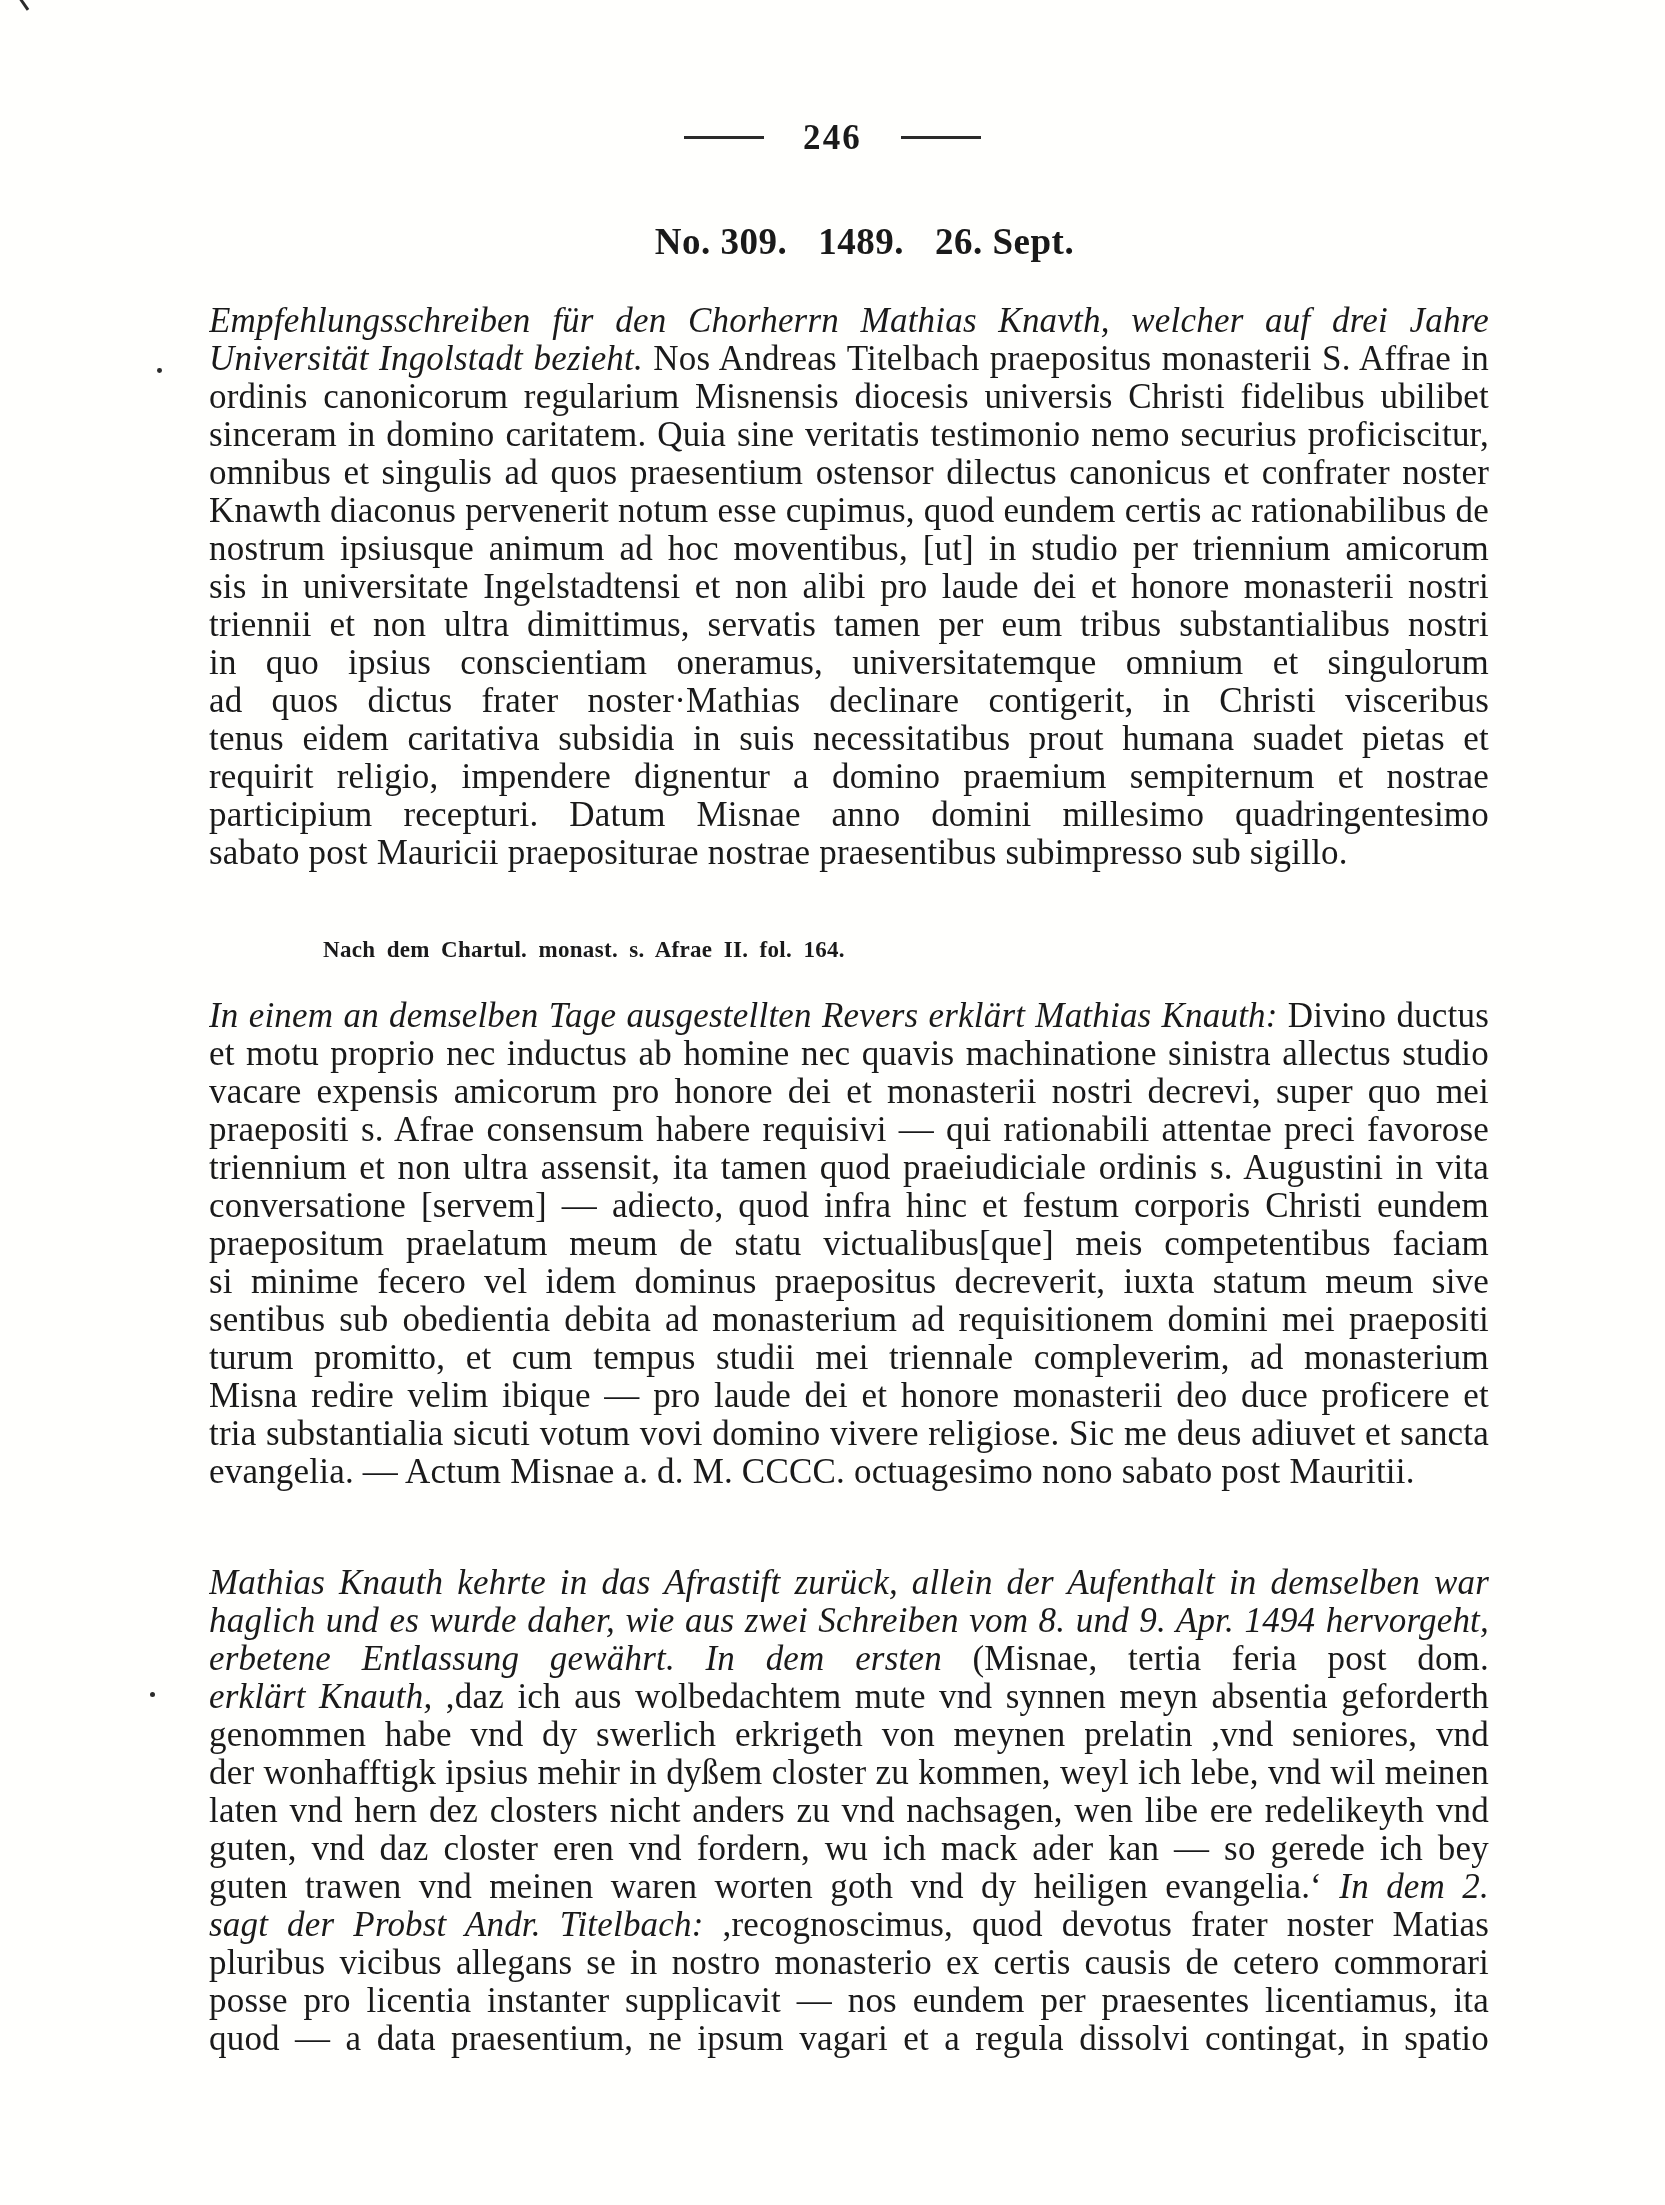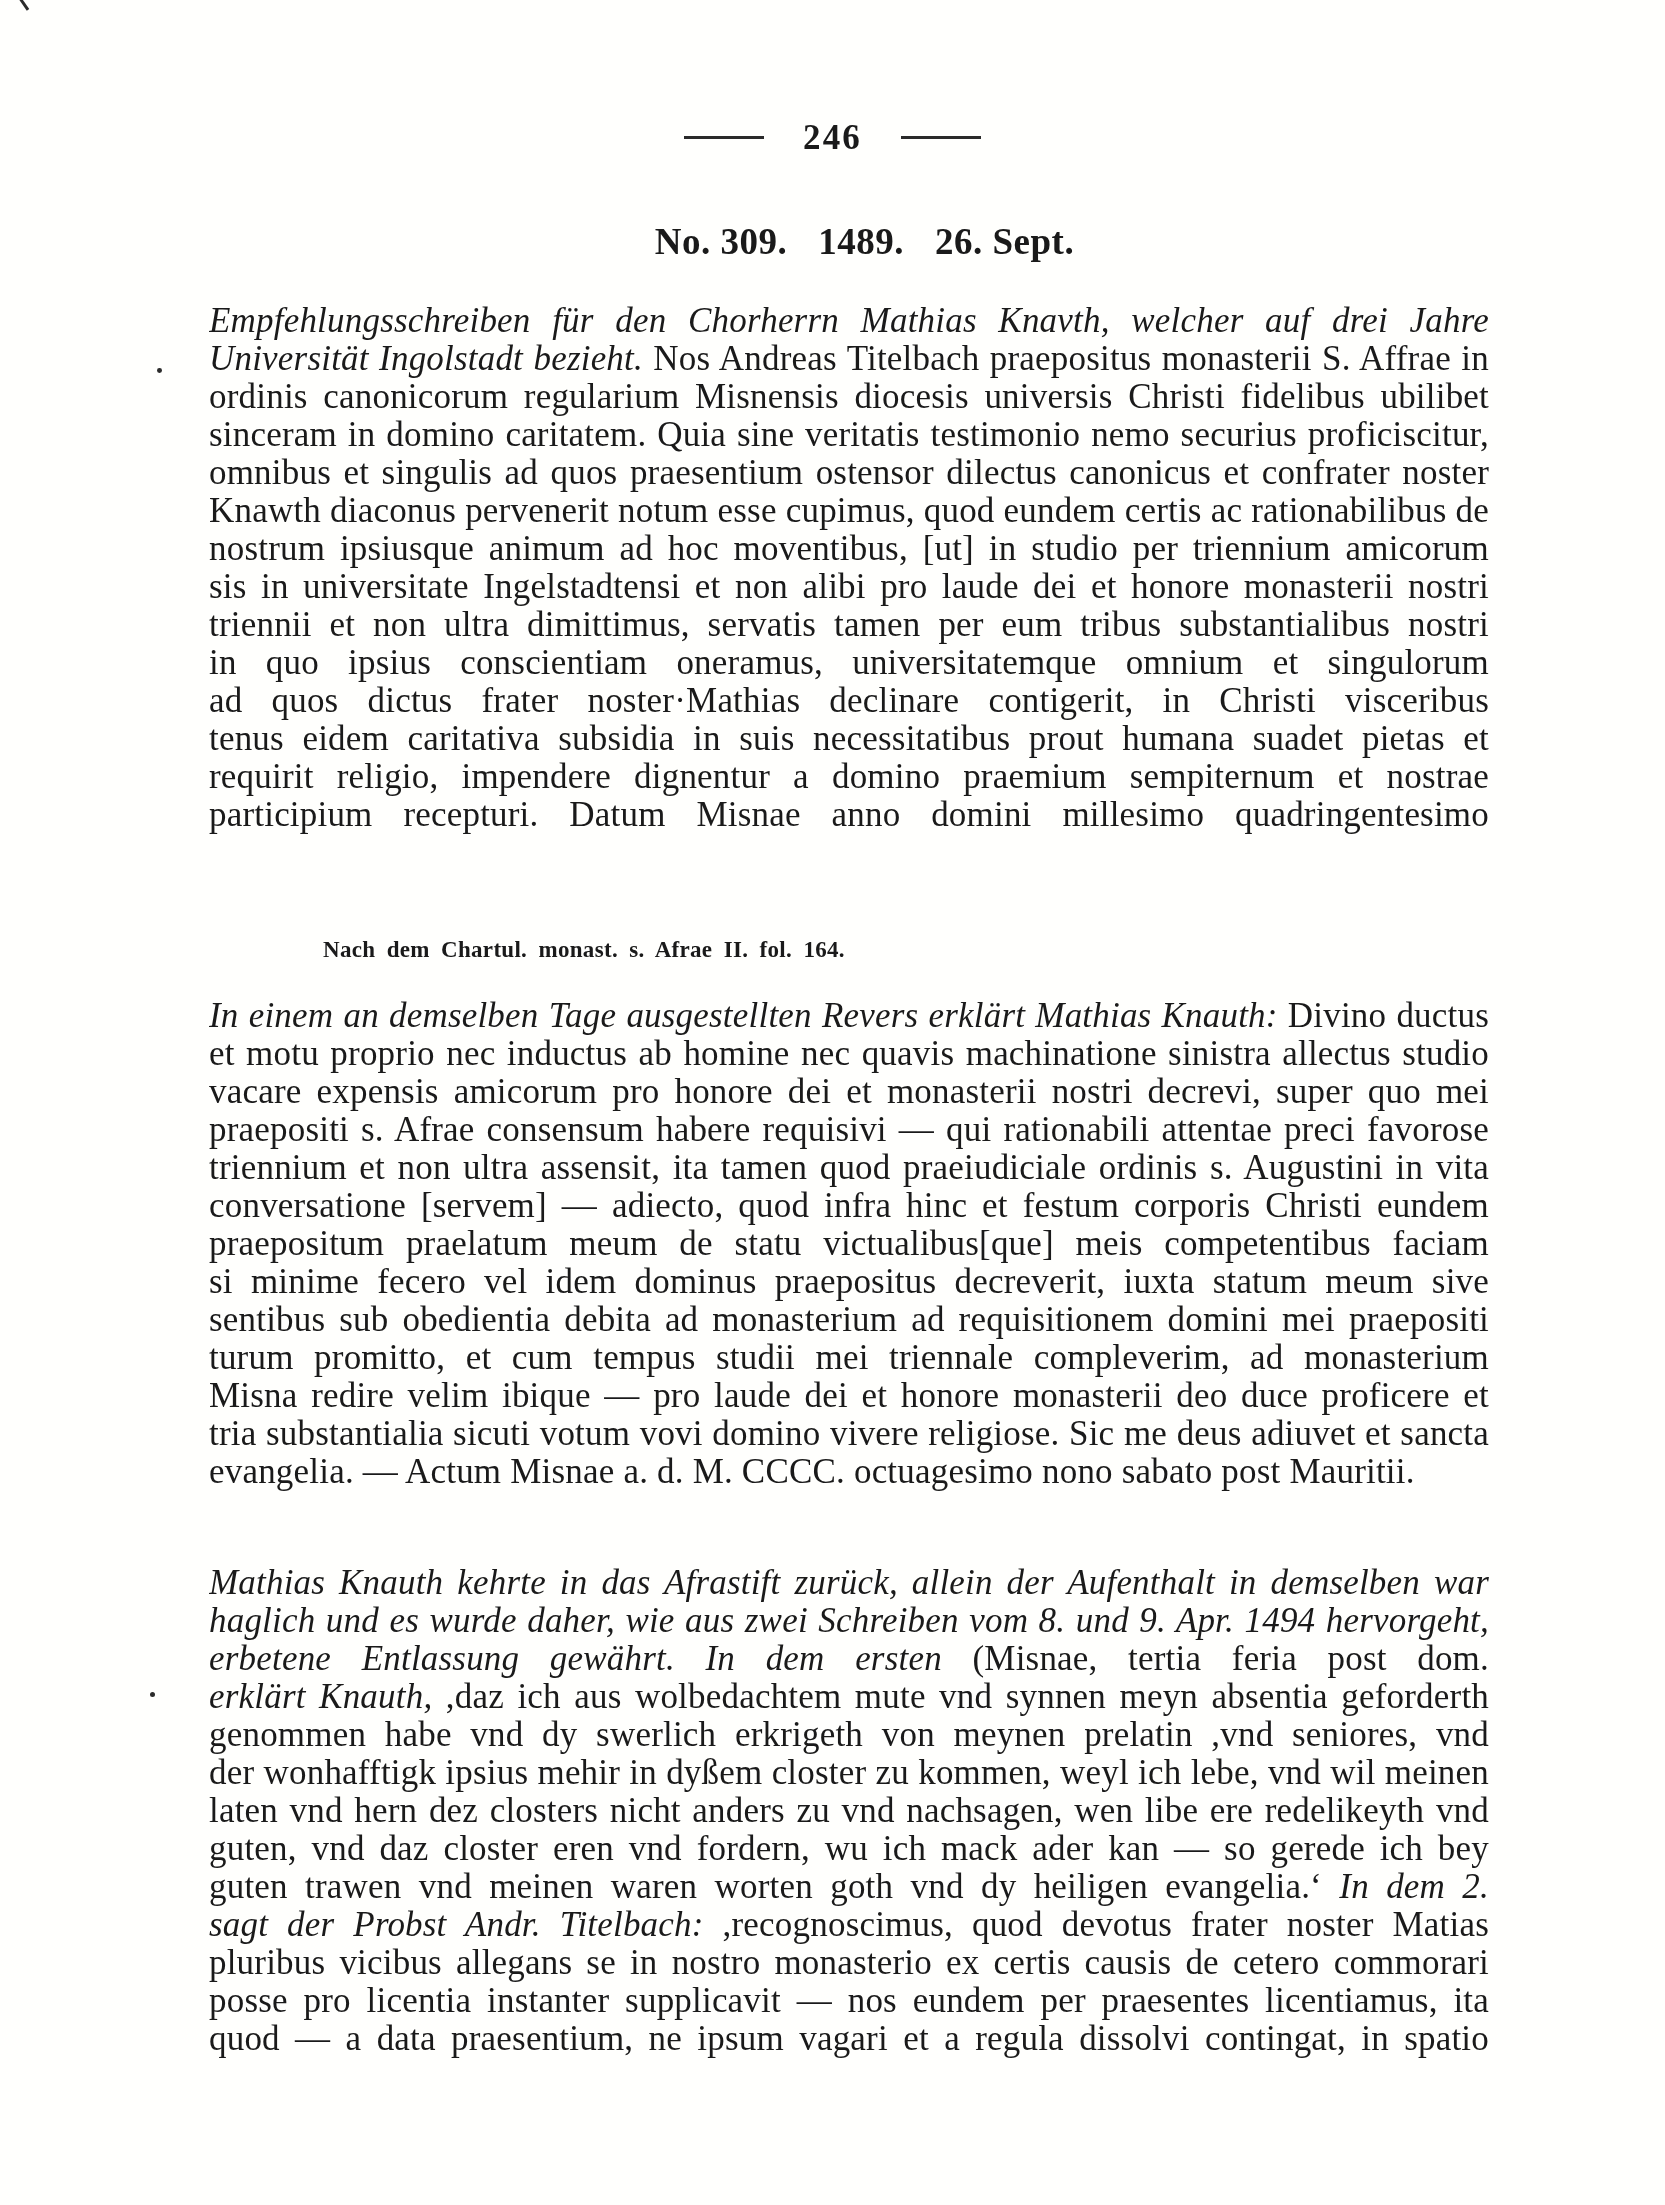--- a/index.html
+++ b/index.html
@@ -70,20 +70,21 @@
       <div class="line"><span class="ro">omnibus et singulis ad quos praesentium ostensor dilectus canonicus et confrater noster Mathias</span></div>
       <div class="line"><span class="ro">Knawth diaconus pervenerit notum esse cupimus, quod eundem certis ac rationabilibus de causis</span></div>
       <div class="line"><span class="ro">nostrum ipsiusque animum ad hoc moventibus, [ut] in studio per triennium amicorum suorum expen-</span></div>
       <div class="line"><span class="ro">sis in universitate Ingelstadtensi et non alibi pro laude dei et honore monasterii nostri insistere</span></div>
       <div class="line"><span class="ro">triennii et non ultra dimittimus, servatis tamen per eum tribus substantialibus nostri ordinis,</span></div>
       <div class="line"><span class="ro">in quo ipsius conscientiam oneramus, universitatemque omnium et singulorum Christifidelium,</span></div>
       <div class="line"><span class="ro">ad quos dictus frater noster·Mathias declinare contigerit, in Christi visceribus deprecantes, qua-</span></div>
       <div class="line"><span class="ro">tenus eidem caritativa subsidia in suis necessitatibus prout humana suadet pietas et christiana</span></div>
       <div class="line"><span class="ro">requirit religio, impendere dignentur a domino praemium sempiternum et nostrae orationis iuge</span></div>
       <div class="line"><span class="ro">participium recepturi. Datum Misnae anno domini millesimo quadringentesimo octuagesimo nono</span></div>
+      <div class="line short"><span class="ro">sabato post Mauricii praepositurae nostrae praesentibus subimpresso sub sigillo.</span></div>
     </div>
 
   <div class="source-note">Nach dem Chartul. monast. s. Afrae II. fol. 164.</div>
 
   <div class="content para-2" style="position:absolute;">
       <div class="line"><span class="it">In einem an demselben Tage ausgestellten Revers erklärt Mathias Knauth:</span><span class="ro"> Divino ductus spiritu</span></div>
       <div class="line"><span class="ro">et motu proprio nec inductus ab homine nec quavis machinatione sinistra allectus studio diligenti</span></div>
       <div class="line"><span class="ro">vacare expensis amicorum pro honore dei et monasterii nostri decrevi, super quo mei praelati</span></div>
       <div class="line"><span class="ro">praepositi s. Afrae consensum habere requisivi — qui rationabili attentae preci favorose ad</span></div>
       <div class="line"><span class="ro">triennium et non ultra assensit, ita tamen quod praeiudiciale ordinis s. Augustini in vita vestitu</span></div>

